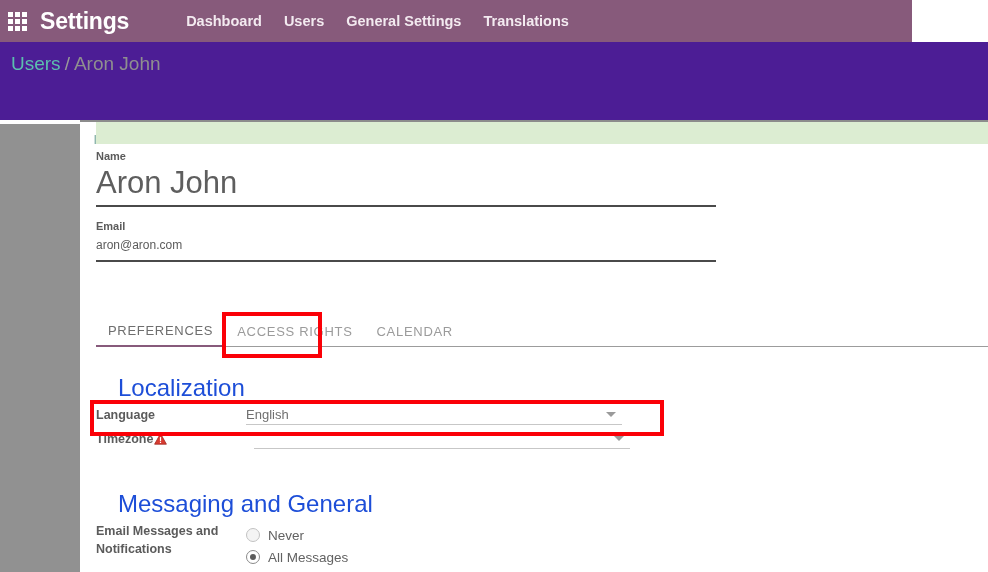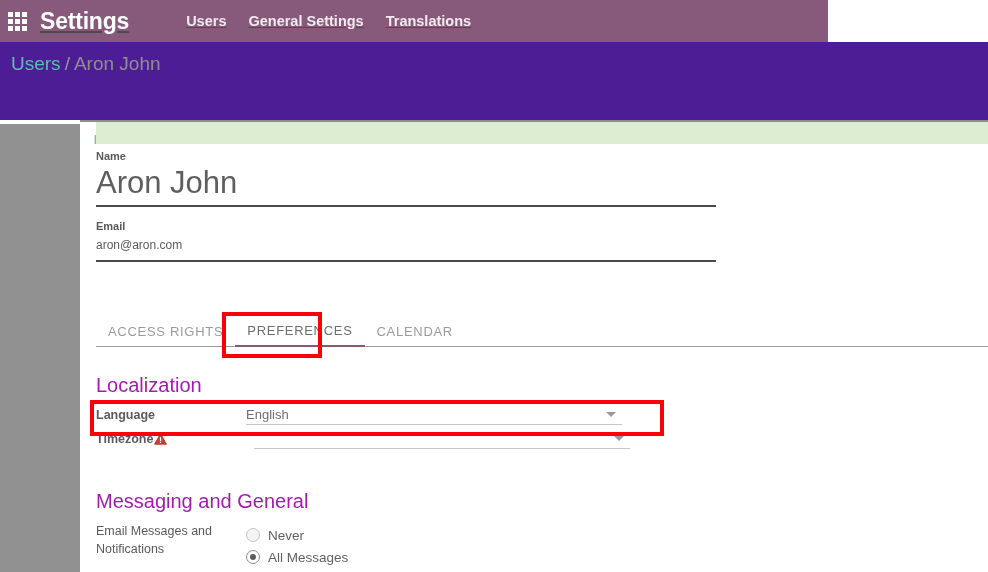--- a/index.html
+++ b/index.html
@@ -13,25 +13,24 @@
     font-family: "Liberation Sans", sans-serif;
     overflow: hidden;
     position: relative;
     color: #4c4c4c;
   }
 
   
   #topbar {
     position: absolute;
     left: 0; top: 0;
-    width: 828px; height: 42px;
+    width: 912px; height: 42px;
     background: #875a7b;
     display: flex;
     align-items: center;
-    text-decoration: underline;
   }
   #apps-grid {
     width: 34px;
     display: flex;
     justify-content: center;
     align-items: center;
     cursor: pointer;
   }
   .grid-wrap {
     display: grid;
@@ -192,23 +191,24 @@
   }
   .tab.active {
     color: #6e6e6e;
     border-bottom: 2px solid #875a7b;
     margin-bottom: -1px;
   }
 
   
   .section-title {
     position: absolute;
-    font-size: 20px;
-    color: #a21caf;
-    white-space: nowrap;
+    font-size: 24px;
+    color: #1d4ed8;
+    white-space: nowrap;
+    margin-left: 22px;
   }
   #localization-title { left: 96px; top: 374px; }
   #messaging-title    { left: 96px; top: 490px; }
 
   .form-row {
     position: absolute;
     left: 96px;
     display: flex;
     align-items: flex-start;
     width: 560px;
@@ -260,21 +260,21 @@
     position: absolute;
     left: 96px; top: 522px;
     display: flex;
     align-items: flex-start;
     width: 520px;
   }
   #row-messaging .lbl {
     width: 150px;
     flex: 0 0 150px;
     font-size: 12.5px;
-    font-weight: normal;
+    font-weight: bold;
     color: #5b5b5b;
     line-height: 18px;
   }
   .radio-list { padding-top: 2px; text-align: center; }
   .radio-opt {
     display: flex;
     align-items: center;
     height: 22px;
     cursor: pointer;
   }
@@ -325,20 +325,21 @@
         <i></i>
         <i></i>
         <i></i>
         <i></i>
         <i></i>
         <i></i>
         <i></i>
     </div>
   </div>
   <div id="app-title">Settings</div>
+  <div class="menu-item">Dashboard</div>
   <div class="menu-item">Users</div>
   <div class="menu-item">General Settings</div>
   <div class="menu-item">Translations</div>
 </div>
 
 <div id="control-panel">
   <div id="breadcrumb">
     <span class="crumb-link">Users</span><span class="crumb-sep">/</span><span class="crumb-current">Aron John</span>
   </div>
   <div id="btn-row">
@@ -355,22 +356,22 @@
   <div class="field-label">Name</div>
   <div id="name-value">Aron John</div>
   <div id="name-underline"></div>
 
   <div class="field-label" style="margin-top:13px;">Email</div>
   <div id="email-value">aron@aron.com</div>
   <div id="email-underline"></div>
 </div>
 
 <div id="tabs">
+  <div class="tab active">PREFERENCES</div>
   <div class="tab">ACCESS RIGHTS</div>
-  <div class="tab active">PREFERENCES</div>
   <div class="tab">CALENDAR</div>
 </div>
 
 <div class="section-title" id="localization-title">Localization</div>
 
 <div class="form-row" id="row-language">
   <div class="lbl">Language</div>
   <div class="select-wrap">
     <div class="select-text">English</div>
     <div class="select-underline"></div>

